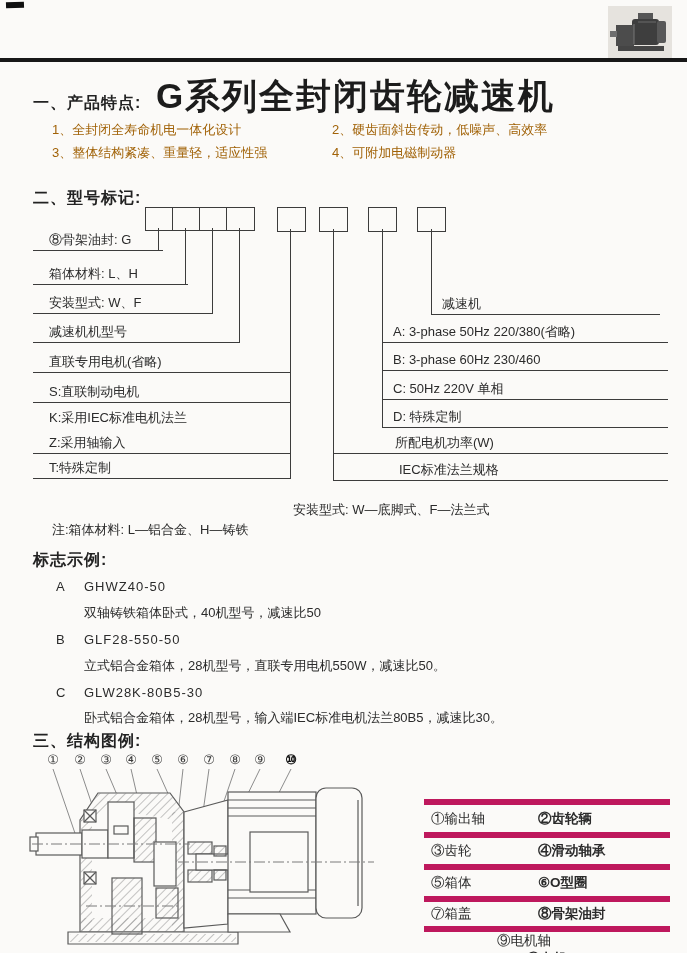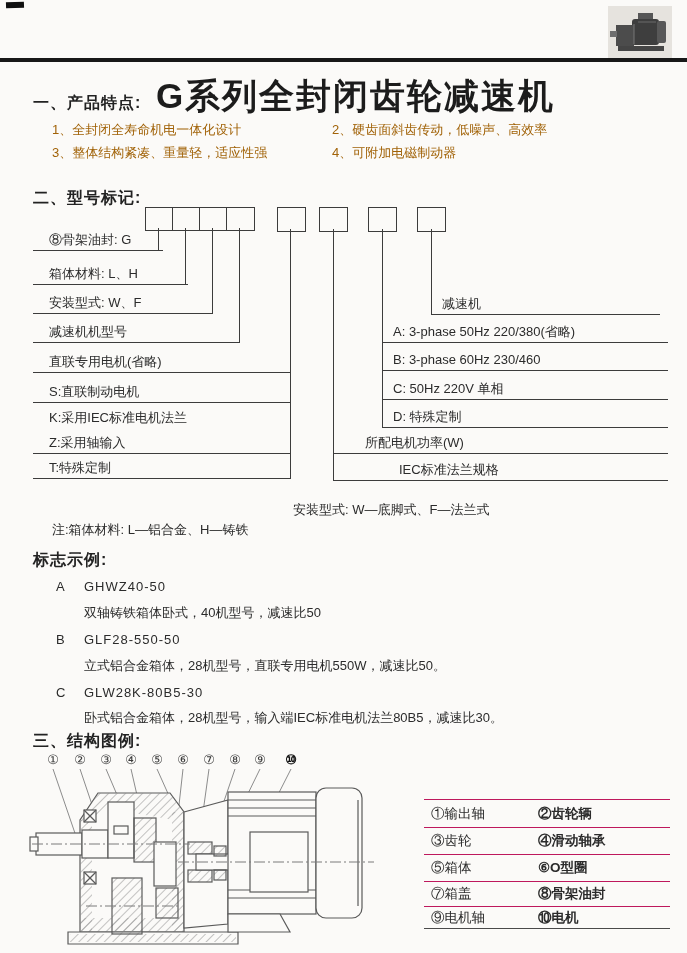--- a/index.html
+++ b/index.html
@@ -27,22 +27,22 @@
   }
   .lrow{left:33px;padding-left:16px;}
   .noline{border-bottom:none;}
   .note{position:absolute;font-size:13px;color:#2b2b2b;white-space:nowrap;}
   
   .ex-letter{position:absolute;font-size:13px;color:#2b2b2b;}
   .ex-code{position:absolute;font-size:13px;letter-spacing:1px;color:#2b2b2b;}
   .ex-desc{position:absolute;font-size:13px;color:#2b2b2b;white-space:nowrap;}
   
   .parts-table{position:absolute;left:424px;top:799px;width:246px;font-size:13.5px;color:#2b2b2b;}
-  .pt-row{display:flex;align-items:center;border-top:1px solid #be185d;}
-  .pt-row:last-child{border-bottom:1px solid #4a4a4a;}
+  .pt-row{display:flex;align-items:center;border-top:6px solid #be185d;}
+  .pt-row:last-child{border-bottom:1px solid #4a4a4a;flex-direction:column;}
   .pt-row span:first-child{width:107px;padding-left:7px;white-space:nowrap;}
   .pt-row span:last-child{flex:1;white-space:nowrap;font-weight:bold;}
 </style>
 </head>
 <body>
 
 <div class="page">
 
   <div class="corner-mark"></div>
   <div class="top-rule"></div>
@@ -96,21 +96,21 @@
   <div class="lrow" style="top:384px;width:257px">S:直联制动电机</div>
   <div class="lrow noline" style="top:410px;width:257px">K:采用IEC标准电机法兰</div>
   <div class="lrow" style="top:435px;width:257px">Z:采用轴输入</div>
   <div class="lrow" style="top:460px;width:257px">T:特殊定制</div>
 
   <div class="rrow" style="left:432px;top:296px;width:228px;padding-left:10px">减速机</div>
   <div class="rrow" style="left:383px;top:324px;width:285px;padding-left:10px">A: 3-phase 50Hz 220/380(省略)</div>
   <div class="rrow" style="left:383px;top:352px;width:285px;padding-left:10px">B: 3-phase 60Hz 230/460</div>
   <div class="rrow" style="left:383px;top:381px;width:285px;padding-left:10px">C: 50Hz 220V  单相</div>
   <div class="rrow" style="left:383px;top:409px;width:285px;padding-left:10px">D: 特殊定制</div>
-  <div class="rrow" style="left:333px;top:435px;width:335px;padding-left:32px">所配电机功率(W)</div>
+  <div class="rrow" style="left:333px;top:435px;width:335px;padding-left:62px">所配电机功率(W)</div>
   <div class="rrow" style="left:333px;top:462px;width:335px;padding-left:66px">IEC标准法兰规格</div>
 
   <div class="note" style="left:52px;top:521px">注:箱体材料: L—铝合金、H—铸铁</div>
   <div class="note" style="left:293px;top:501px">安装型式: W—底脚式、F—法兰式</div>
 
   <div class="heading" style="left:33px;top:550px;font-size:16px">标志示例:</div>
 
   <div class="ex-letter" style="left:56px;top:579px">A</div>
   <div class="ex-code" style="left:84px;top:579px">GHWZ40-50</div>
   <div class="ex-desc" style="left:84px;top:604px">双轴铸铁箱体卧式，40机型号，减速比50</div>

